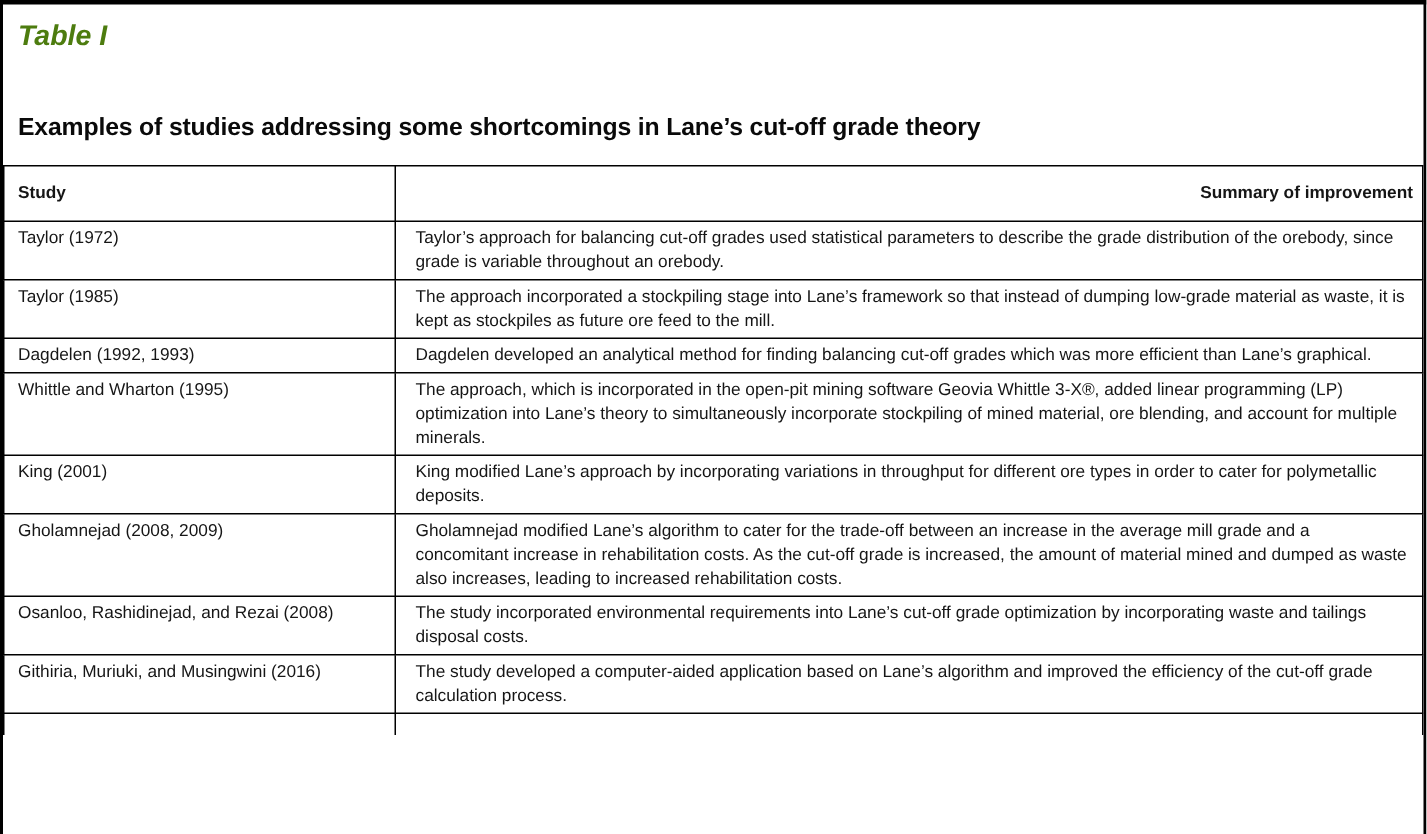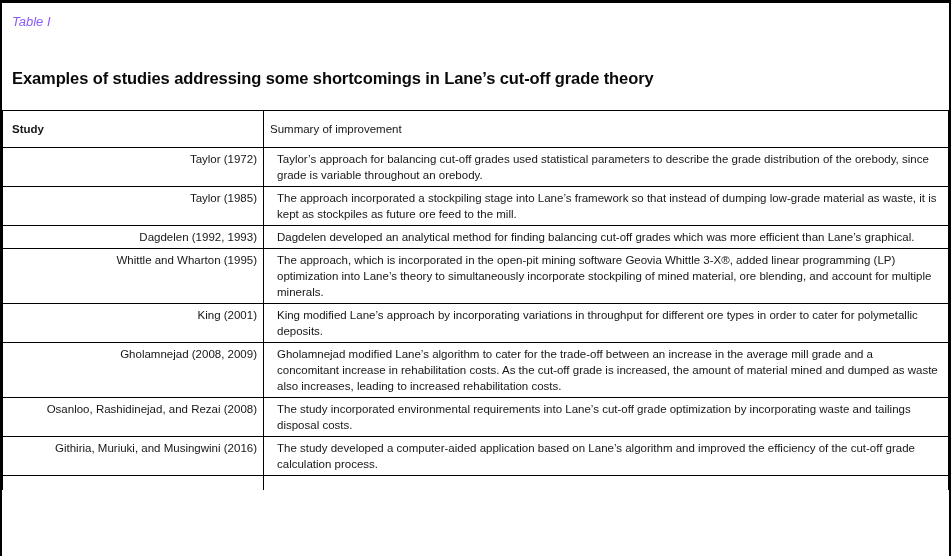--- a/index.html
+++ b/index.html
@@ -18,23 +18,24 @@
     border-right: 2px solid #000;
     border-top: 3px solid #000;
     overflow: hidden;
   }
   .caption-block {
     height: 67px;
     padding: 11px 12px 0 10px;
   }
   .table-label {
     font-style: italic;
-    font-size: 13px;
-    color: #8b5cf6;
+    font-size: 19px;
+    color: #4d7c0f;
     margin-bottom: 12px;
+    font-weight: bold;
   }
   .table-title {
     font-weight: bold;
     font-size: 16.5px;
     letter-spacing: -0.1px;
     color: #0a0a0a;
     margin-top: 40px;
   }
   table.study-table {
     width: 100%;
@@ -52,26 +53,26 @@
     overflow: hidden;
   }
   th.h-study {
     text-align: left;
     font-weight: bold;
     height: 37px;
     padding: 10px 6px 4px 9px;
     font-size: 11.5px;
   }
   th.h-summary {
-    text-align: left;
-    font-weight: normal;
+    text-align: right;
+    font-weight: bold;
     padding: 10px 6px 4px 6px;
     font-size: 11.5px;
   }
-  td.c1 { padding: 3px 6px 3px 9px; text-align: right; }
+  td.c1 { padding: 3px 6px 3px 9px; }
   td.c2 { padding: 3px 10px 3px 13px; }
   tr.spacer-row td { height: 14px; border-bottom: none; }
 </style>
 </head>
 <body>
 
 <div class="sheet">
 
   <div class="caption-block">
     <div class="table-label">Table I</div>

